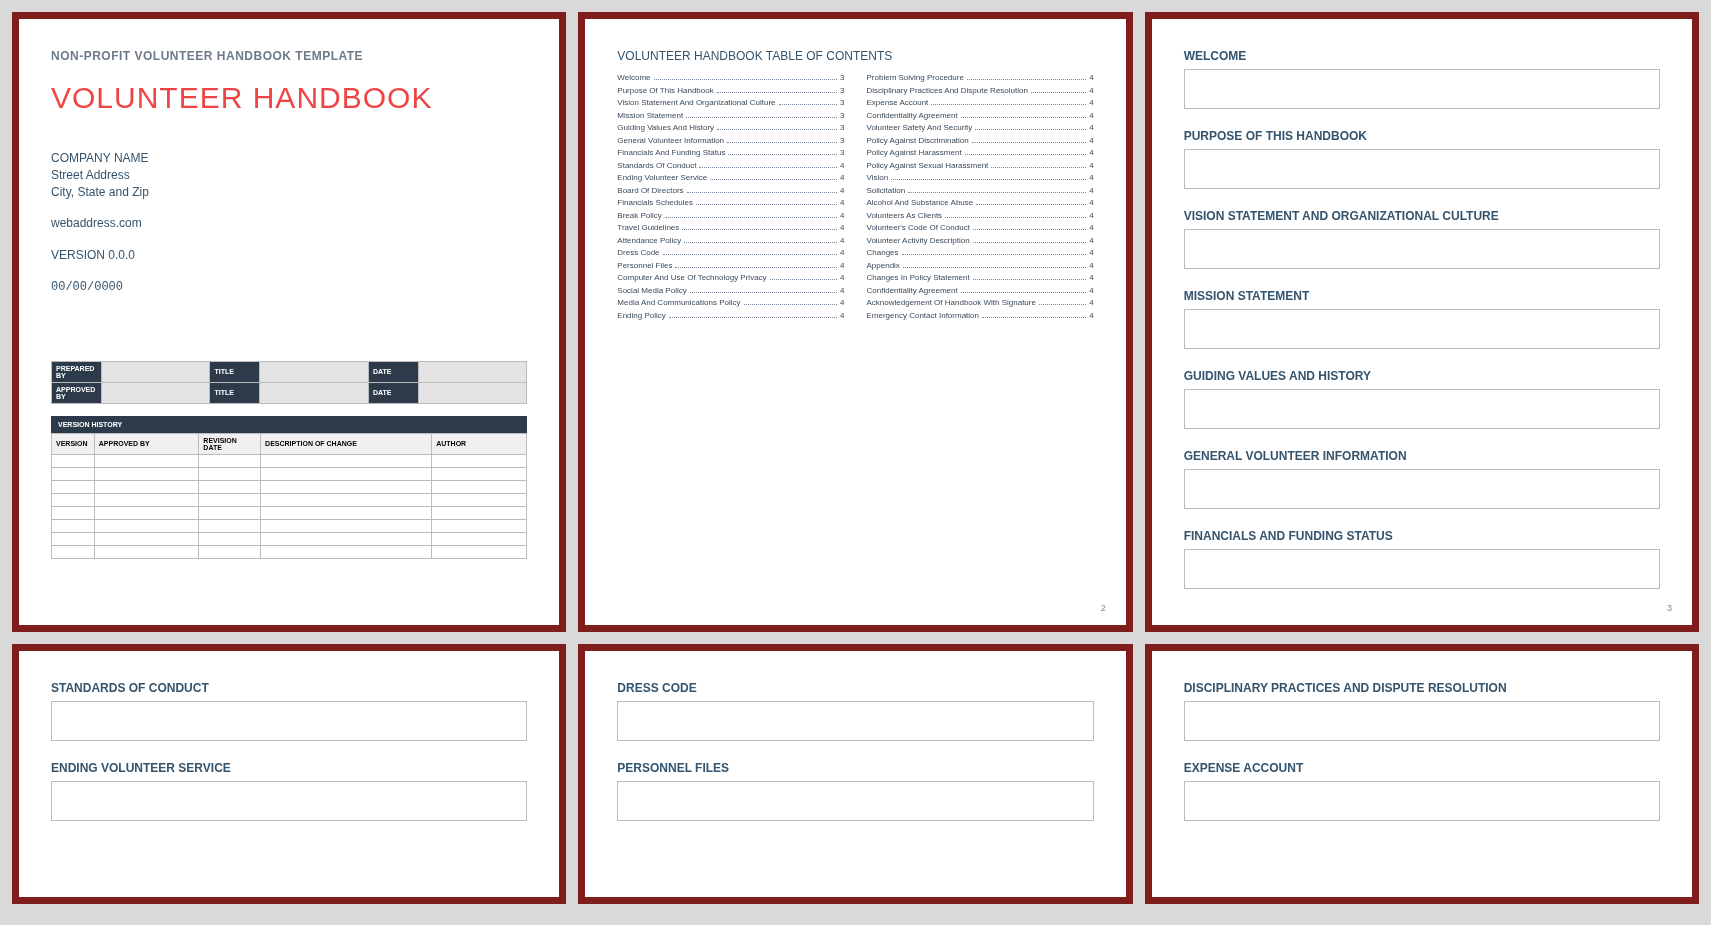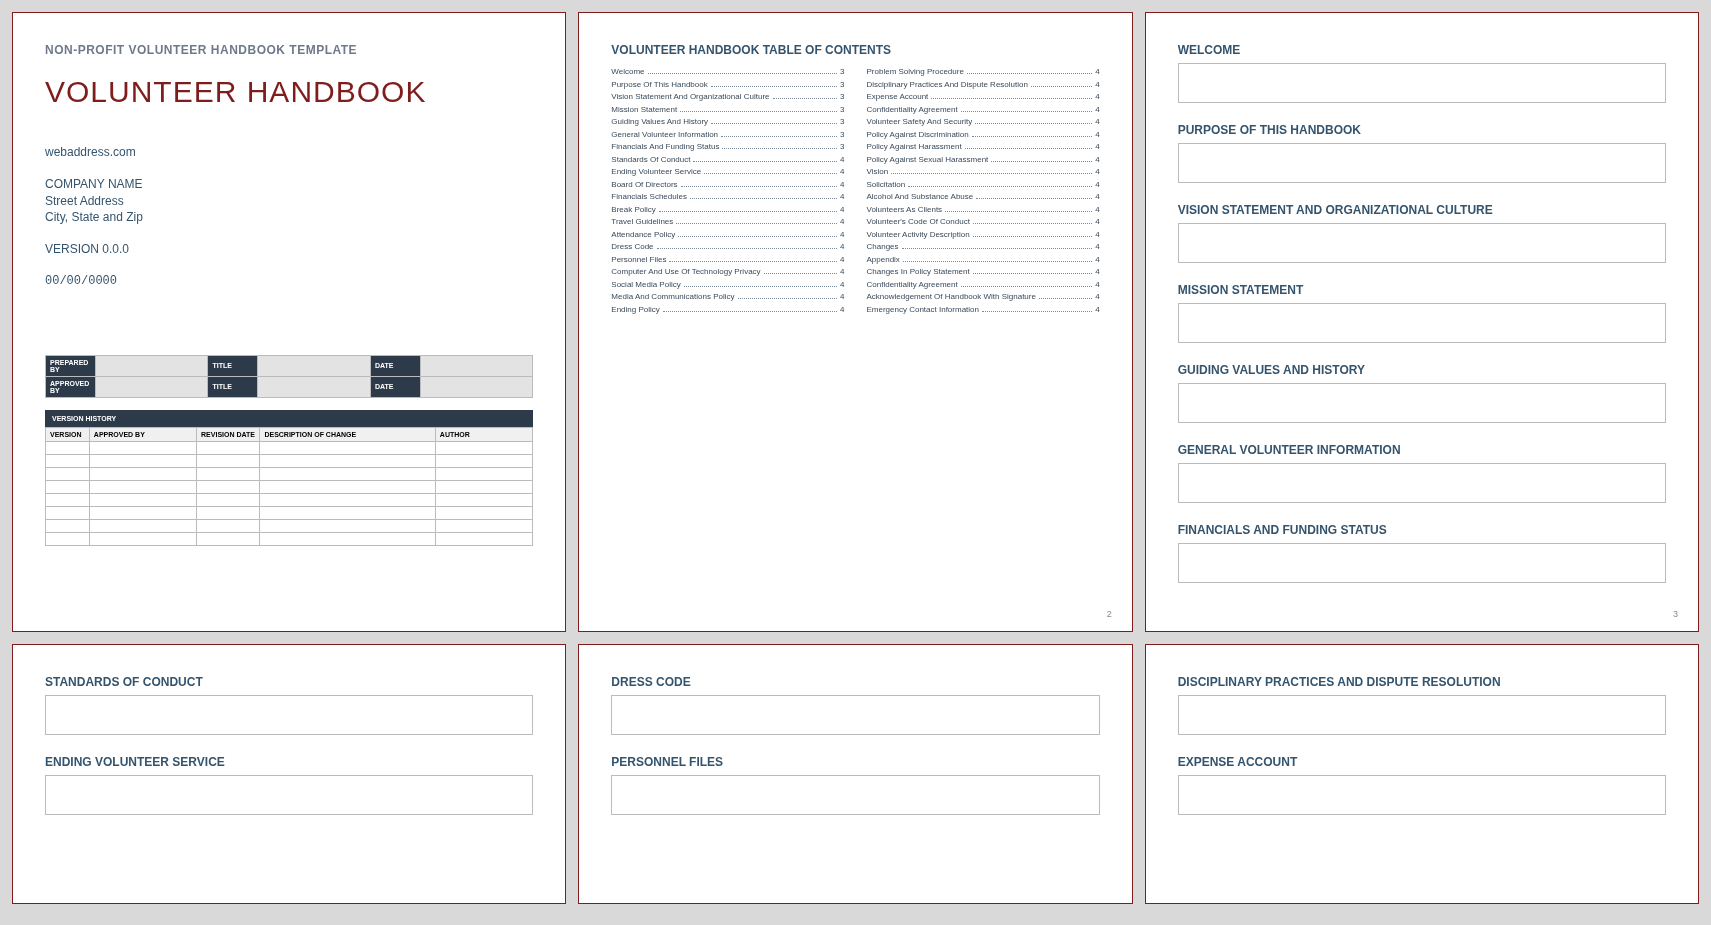--- a/index.html
+++ b/index.html
@@ -8,21 +8,21 @@
     font-family: Arial, Helvetica, sans-serif;
     padding: 12px;
   }
   .pages {
     display: grid;
     grid-template-columns: repeat(3, 1fr);
     gap: 12px;
   }
   .page {
     background: #fff;
-    border: 1px solid #7f1d1d;
+    border: 7px solid #7f1d1d;
     padding: 30px 32px;
     position: relative;
     height: 620px;
     overflow: hidden;
   }
   .page-num {
     position: absolute;
     bottom: 12px;
     right: 20px;
     font-size: 9px;
@@ -30,41 +30,41 @@
   }
   
   .subhead {
     color: #6e7a8a;
     font-size: 12px;
     font-weight: 700;
     letter-spacing: .5px;
     margin-bottom: 18px;
   }
   .main-title {
-    color: #7f1d1d;
+    color: #ef4444;
     font-size: 30px;
     font-weight: 400;
     letter-spacing: 1px;
     margin-bottom: 35px;
   }
   .info-block { color: #34546e; font-size: 12px; line-height: 1.4; margin-bottom: 15px; }
   .gap { margin-bottom: 65px; font-family: Liberation Mono, monospace; }
   table { border-collapse: collapse; width: 100%; font-size: 7px; }
   .sign-table td, .sign-table th { border: 1px solid #bbb; padding: 3px 4px; }
   .sign-table .lbl { background: #2c3a4a; color: #fff; font-weight: 700; width: 50px; text-align: left; }
   .sign-table .fill { background: #e3e3e3; }
   .sign-table { margin-bottom: 12px; }
   .vh-header { background: #2c3a4a; color: #fff; font-size: 7px; font-weight: 700; padding: 4px 6px; border: 1px solid #2c3a4a; }
   .vh-table th { background: #f0f0f0; border: 1px solid #bbb; padding: 3px 4px; text-align: left; font-weight: 700; }
   .vh-table td { border: 1px solid #bbb; height: 13px; }
   
   .section-title {
     color: #34546e;
     font-size: 12px;
-    font-weight: 700;
+    font-weight: 400;
     margin-bottom: 10px;
   }
   .toc-cols { display: flex; gap: 22px; }
   .toc-col { flex: 1; }
   .toc-row {
     display: flex;
     align-items: baseline;
     font-size: 8px;
     color: #3a4a5a;
     margin-bottom: 3.5px;
@@ -93,26 +93,26 @@
   .page-tight { padding-top: 30px; }
 </style>
 </head>
 <body>
 
 <div class="pages">
 
   <div class="page">
     <div class="subhead">NON-PROFIT VOLUNTEER HANDBOOK TEMPLATE</div>
     <div class="main-title">VOLUNTEER HANDBOOK</div>
-    <div class="info-block">webaddress.com</div>
     <div class="info-block">
       <div>COMPANY NAME</div>
       <div>Street Address</div>
       <div>City, State and Zip</div>
     </div>
+    <div class="info-block">webaddress.com</div>
     <div class="info-block">VERSION 0.0.0</div>
     <div class="info-block gap">00/00/0000</div>
 
     <table class="sign-table">
       <tbody>
           <tr>
         <td class="lbl">PREPARED BY</td>
         <td class="fill"></td>
         <td class="lbl">TITLE</td>
         <td class="fill"></td>

